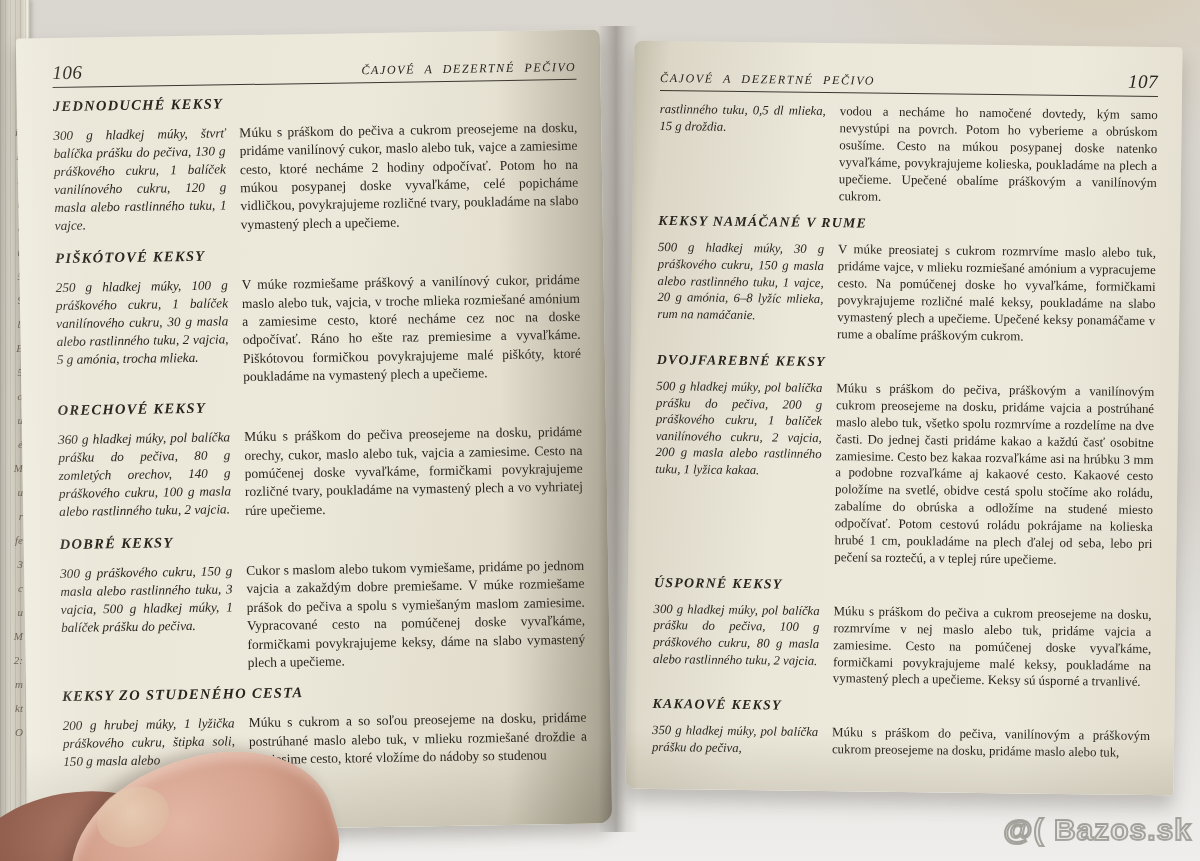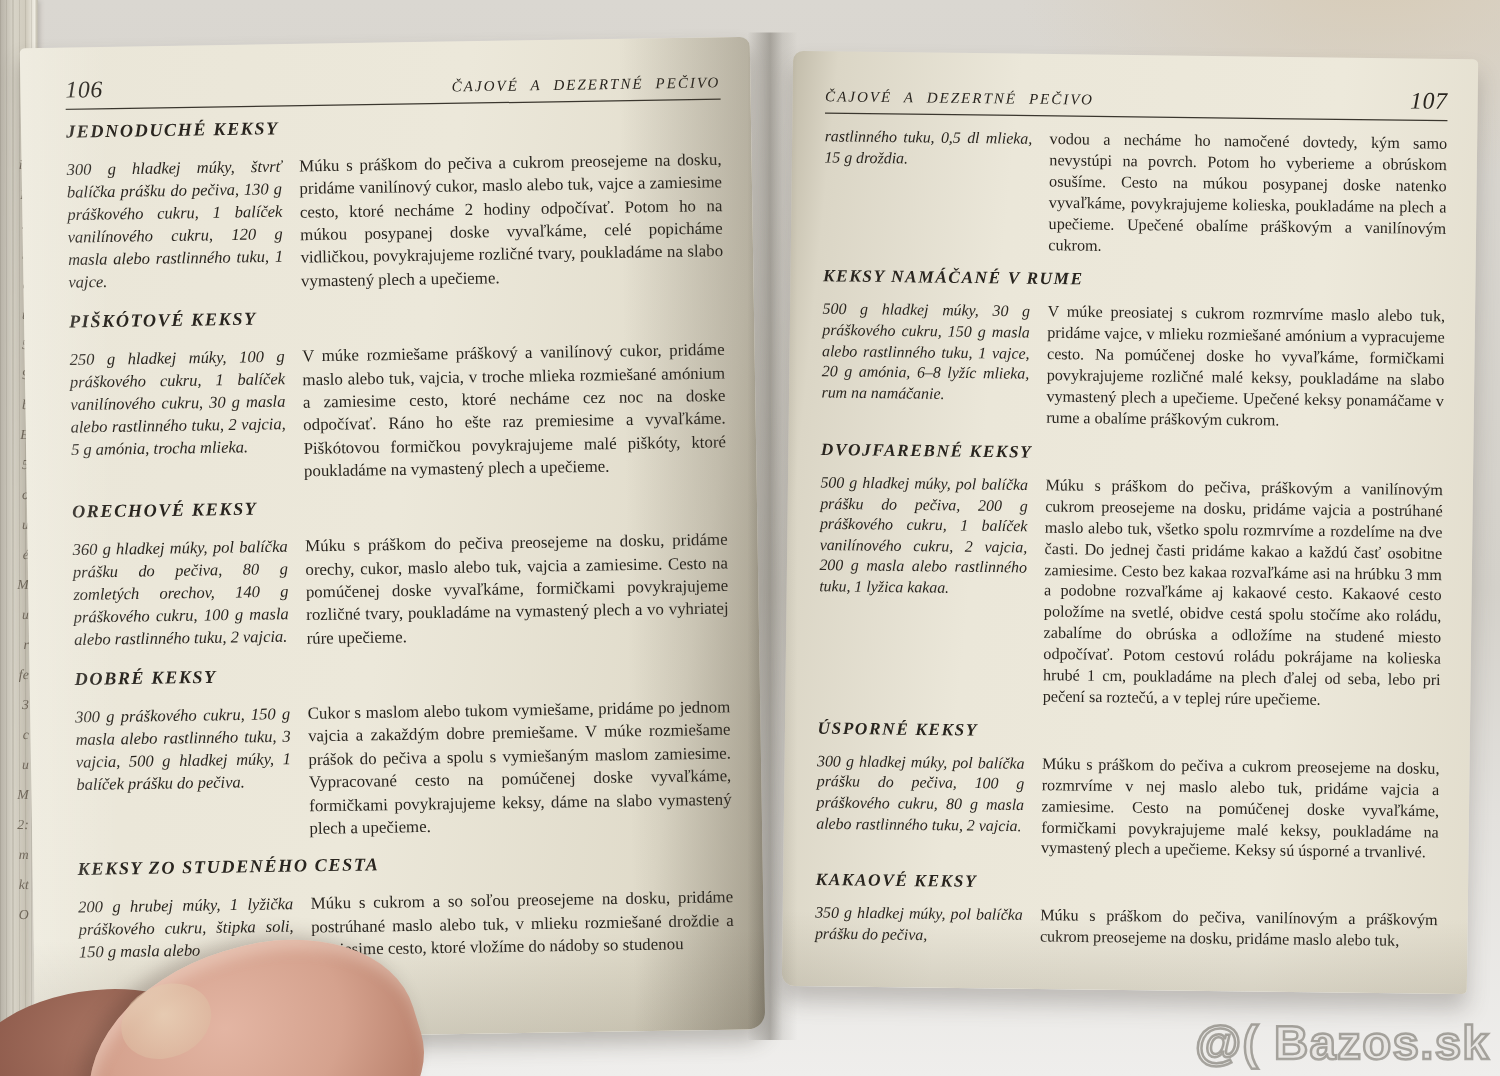--- a/index.html
+++ b/index.html
@@ -89,22 +89,22 @@
     box-shadow:-6px -6px 14px rgba(60,40,30,.25), inset 0 8px 10px rgba(255,240,230,.35);
   }
   .thumb-nail{
     position:absolute;left:96px;top:788px;width:74px;height:58px;z-index:11;
     border-radius:50%;transform:rotate(-22deg);opacity:.65;
     background:radial-gradient(ellipse at 50% 40%, #ecdcc0 0%, #dcb99f 80%);
   }
 
   
   .watermark{
-    position:absolute;right:8px;bottom:4px;z-index:20;
-    font-family:"Liberation Sans", sans-serif;font-weight:700;font-size:38px;letter-spacing:1px;
+    position:absolute;right:8px;bottom:14px;z-index:20;
+    font-family:"Liberation Sans", sans-serif;font-weight:700;font-size:30px;letter-spacing:1px;
     color:rgba(200,196,188,.30);
     -webkit-text-stroke:2px rgba(108,103,95,.55);
     text-shadow:0 1px 1px rgba(255,255,255,.45);
     pointer-events:none;
   }
 </style>
 </head>
 <body>
 
 <div class="scene">

